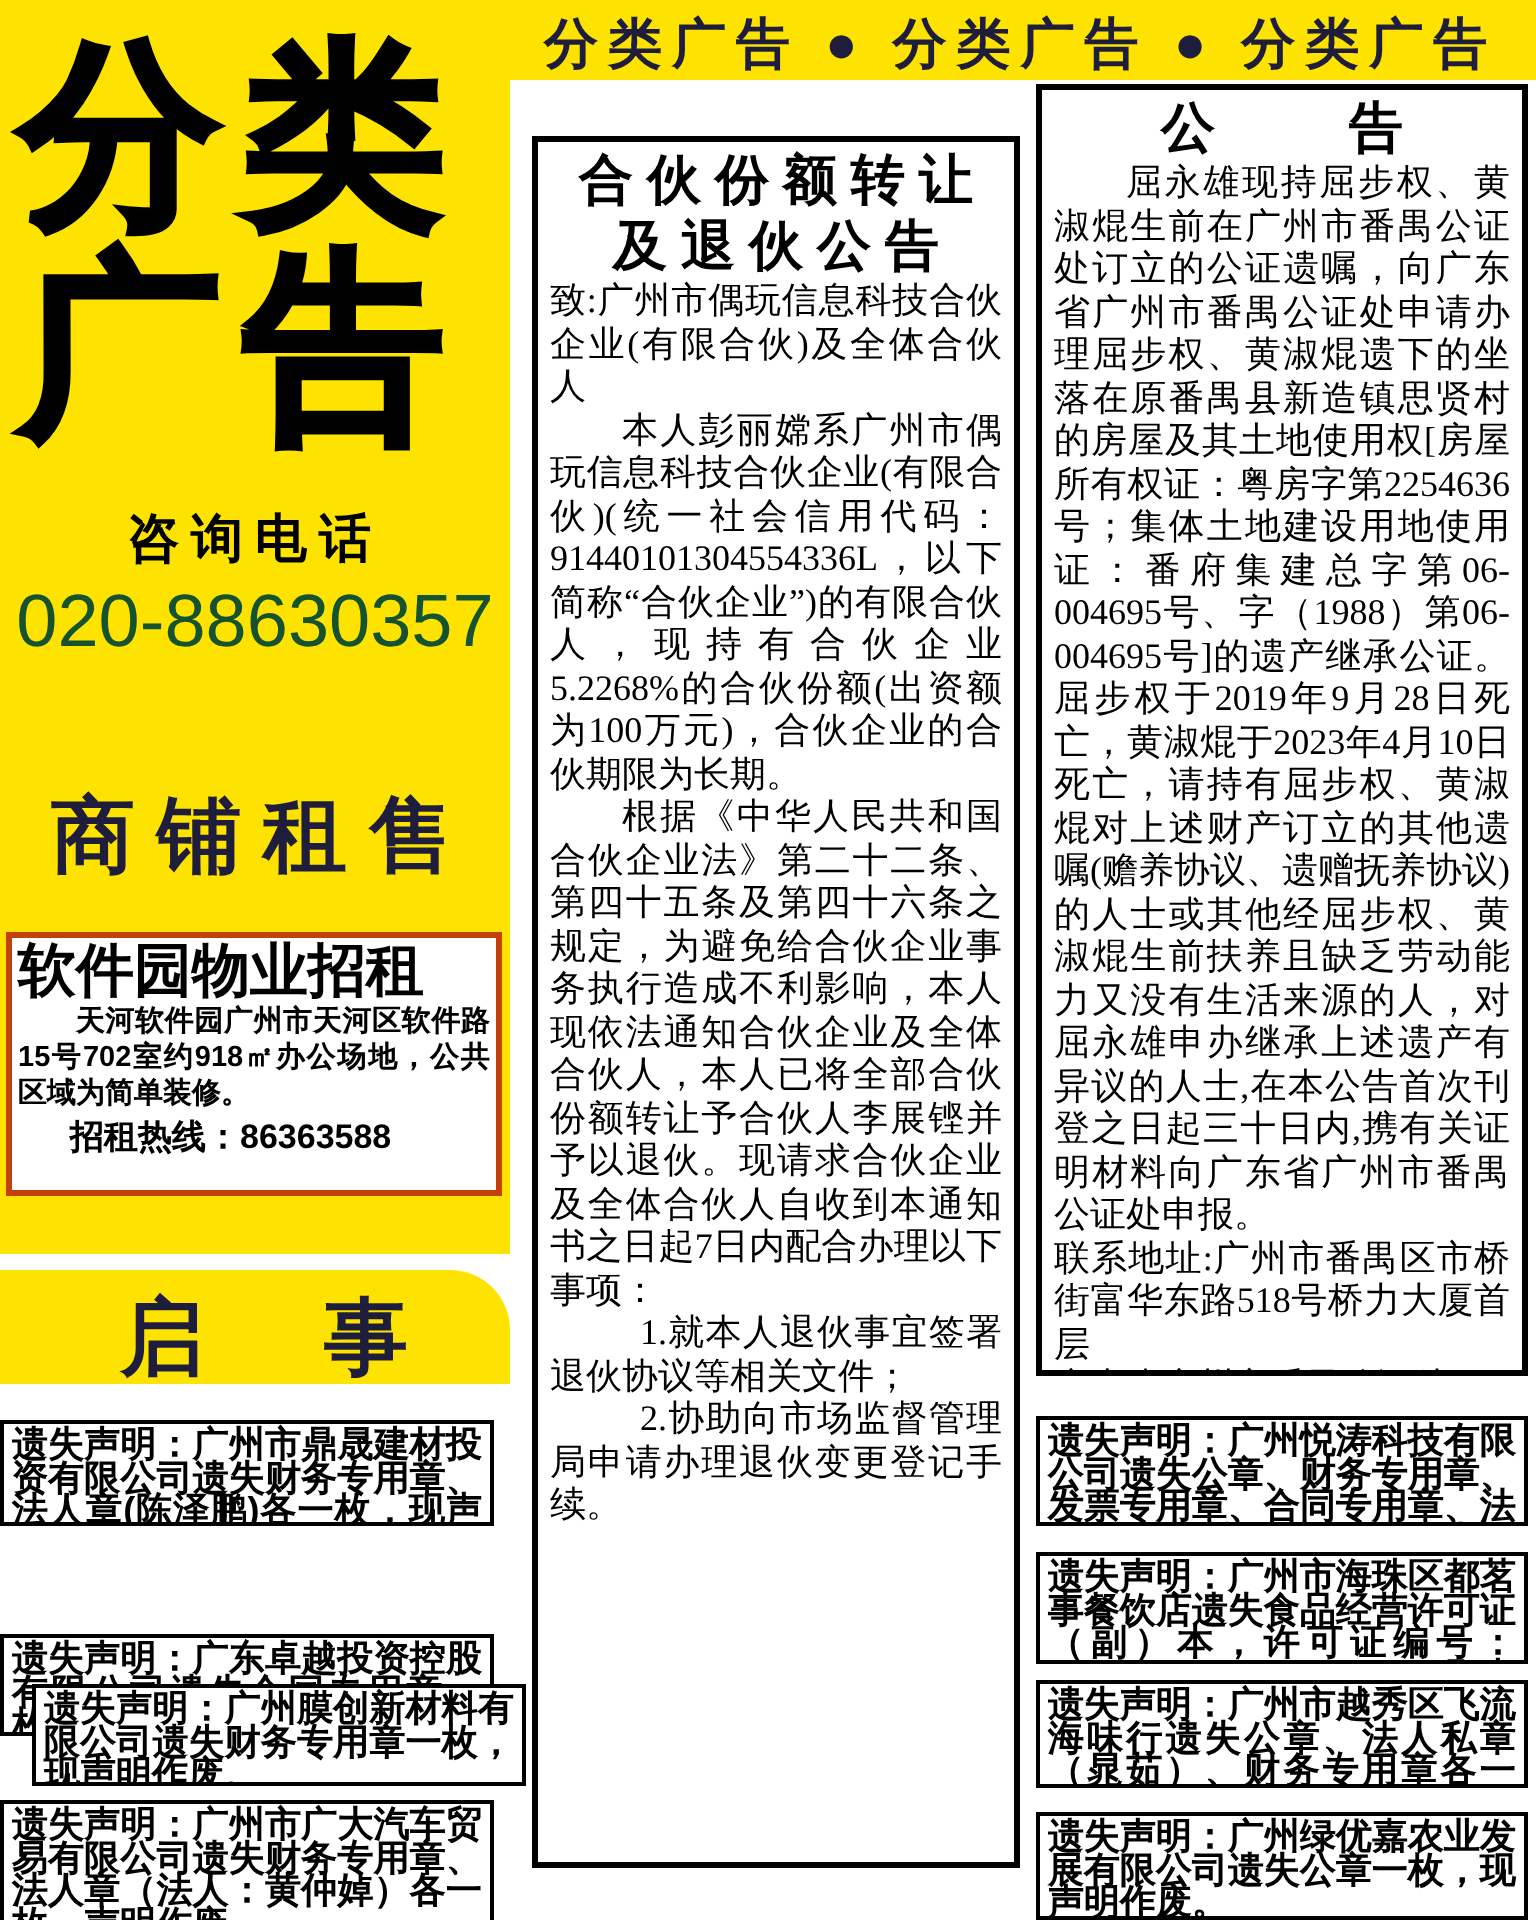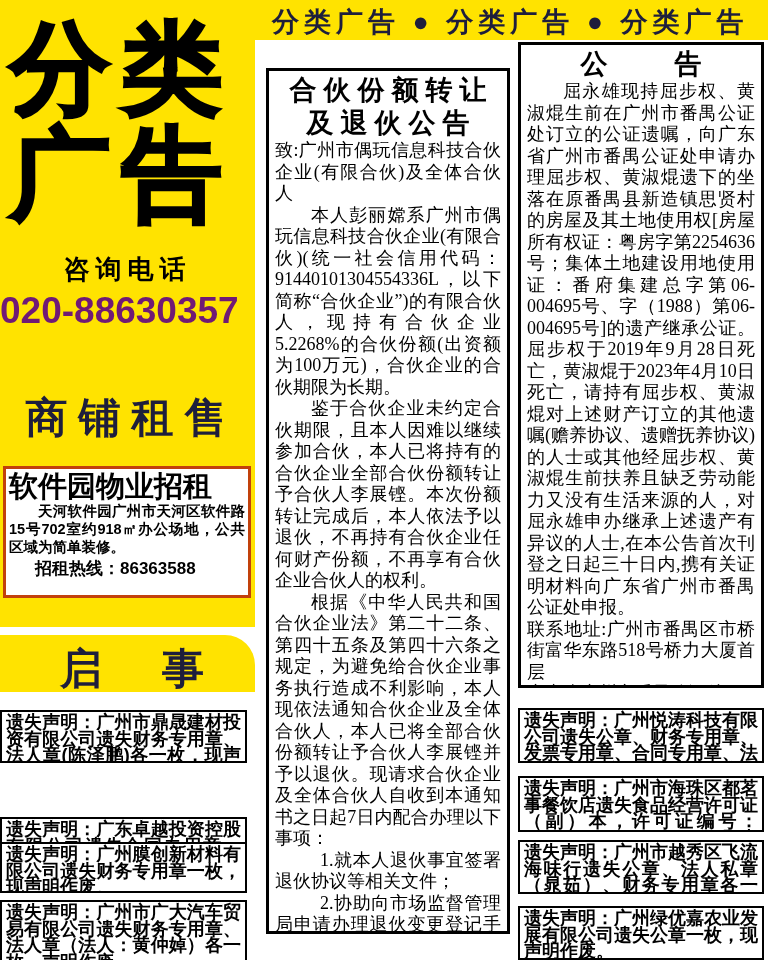--- a/index.html
+++ b/index.html
@@ -33,22 +33,22 @@
     -webkit-text-stroke: 3px #000;
     white-space: nowrap;
   }
   .masthead-big.l1 { position: absolute; top: 18px; }
   .masthead-big.l2 { position: absolute; top: 124px; }
   .phone-label {
     position: absolute; top: 252px; width: 100%; text-align: center;
     font-size: 26px; font-weight: 900; letter-spacing: 6px; color: #000;
   }
   .phone-number {
-    position: absolute; top: 290px; width: 100%; 
-    font-size: 37px; font-weight: 700; letter-spacing: 0px; color: #701a75;
+    position: absolute; top: 290px; width: 100%; text-align: center;
+    font-size: 37px; font-weight: 400; letter-spacing: 0px; color: #14532d;
     white-space: nowrap;
   }
 
   
   .block-shops {
     left: 0; top: 380px; width: 255px; height: 247px;
     background: #FFE300; border-top-right-radius: 34px;
   }
   .banner-shops-text {
     position: absolute; top: 10px; left: 0; width: 100%;
@@ -138,34 +138,33 @@
 <div class="abs block-notices">
   <div class="banner-notices-text">启事</div>
 </div>
 
 <div class="abs decl" style="left:0; top:710px; width:247px; height:53px;">
   <span>遗失声明：广州市鼎晟建材投资有限公司遗失财务专用章、法人章(陈泽鹏)各一枚，现声明作废。</span>
 </div>
 <div class="abs decl" style="left:0; top:777px; width:247px; height:51px;margin-top:40px;">
   <span>遗失声明：广东卓越投资控股有限公司遗失合同专用章一枚，现声明作废。</span>
 </div>
-<div class="abs decl" style="left:0; top:842px; width:247px; height:51px;">
+<div class="abs decl" style="left:16px; top:842px; width:247px; height:51px;">
   <span>遗失声明：广州膜创新材料有限公司遗失财务专用章一枚，现声明作废。</span>
 </div>
 <div class="abs decl" style="left:0; top:900px; width:247px; height:70px;">
   <span>遗失声明：广州市广大汽车贸易有限公司遗失财务专用章、法人章（法人：黄仲婥）各一枚，声明作废。</span>
 </div>
 
 <div class="abs notice-box mid-box">
   <div class="notice-title">合伙份额转让</div>
   <div class="notice-title">及退伙公告</div>
   <div class="notice-body">
     <p>致:广州市偶玩信息科技合伙企业(有限合伙)及全体合伙人</p>
     <p class="indent">本人彭丽嫦系广州市偶玩信息科技合伙企业(有限合伙)(统一社会信用代码：91440101304554336L，以下简称“合伙企业”)的有限合伙人，现持有合伙企业5.2268%的合伙份额(出资额为100万元)，合伙企业的合伙期限为长期。</p>
-    <p class="indent">鉴于合伙企业未约定合伙期限，且本人因难以继续参加合伙，本人已将持有的合伙企业全部合伙份额转让予合伙人李展铿。本次份额转让完成后，本人依法予以退伙，不再持有合伙企业任何财产份额，不再享有合伙企业合伙人的权利。</p>
     <p class="indent">根据《中华人民共和国合伙企业法》第二十二条、第四十五条及第四十六条之规定，为避免给合伙企业事务执行造成不利影响，本人现依法通知合伙企业及全体合伙人，本人已将全部合伙份额转让予合伙人李展铿并予以退伙。现请求合伙企业及全体合伙人自收到本通知书之日起7日内配合办理以下事项：</p>
     <p class="indent-lg">1.就本人退伙事宜签署退伙协议等相关文件；</p>
     <p class="indent-lg">2.协助向市场监督管理局申请办理退伙变更登记手续。</p>
 
   </div>
 </div>
 
 <div class="abs notice-box right-box">
   <div class="notice-title wide">公　告</div>
   <div class="notice-body">

